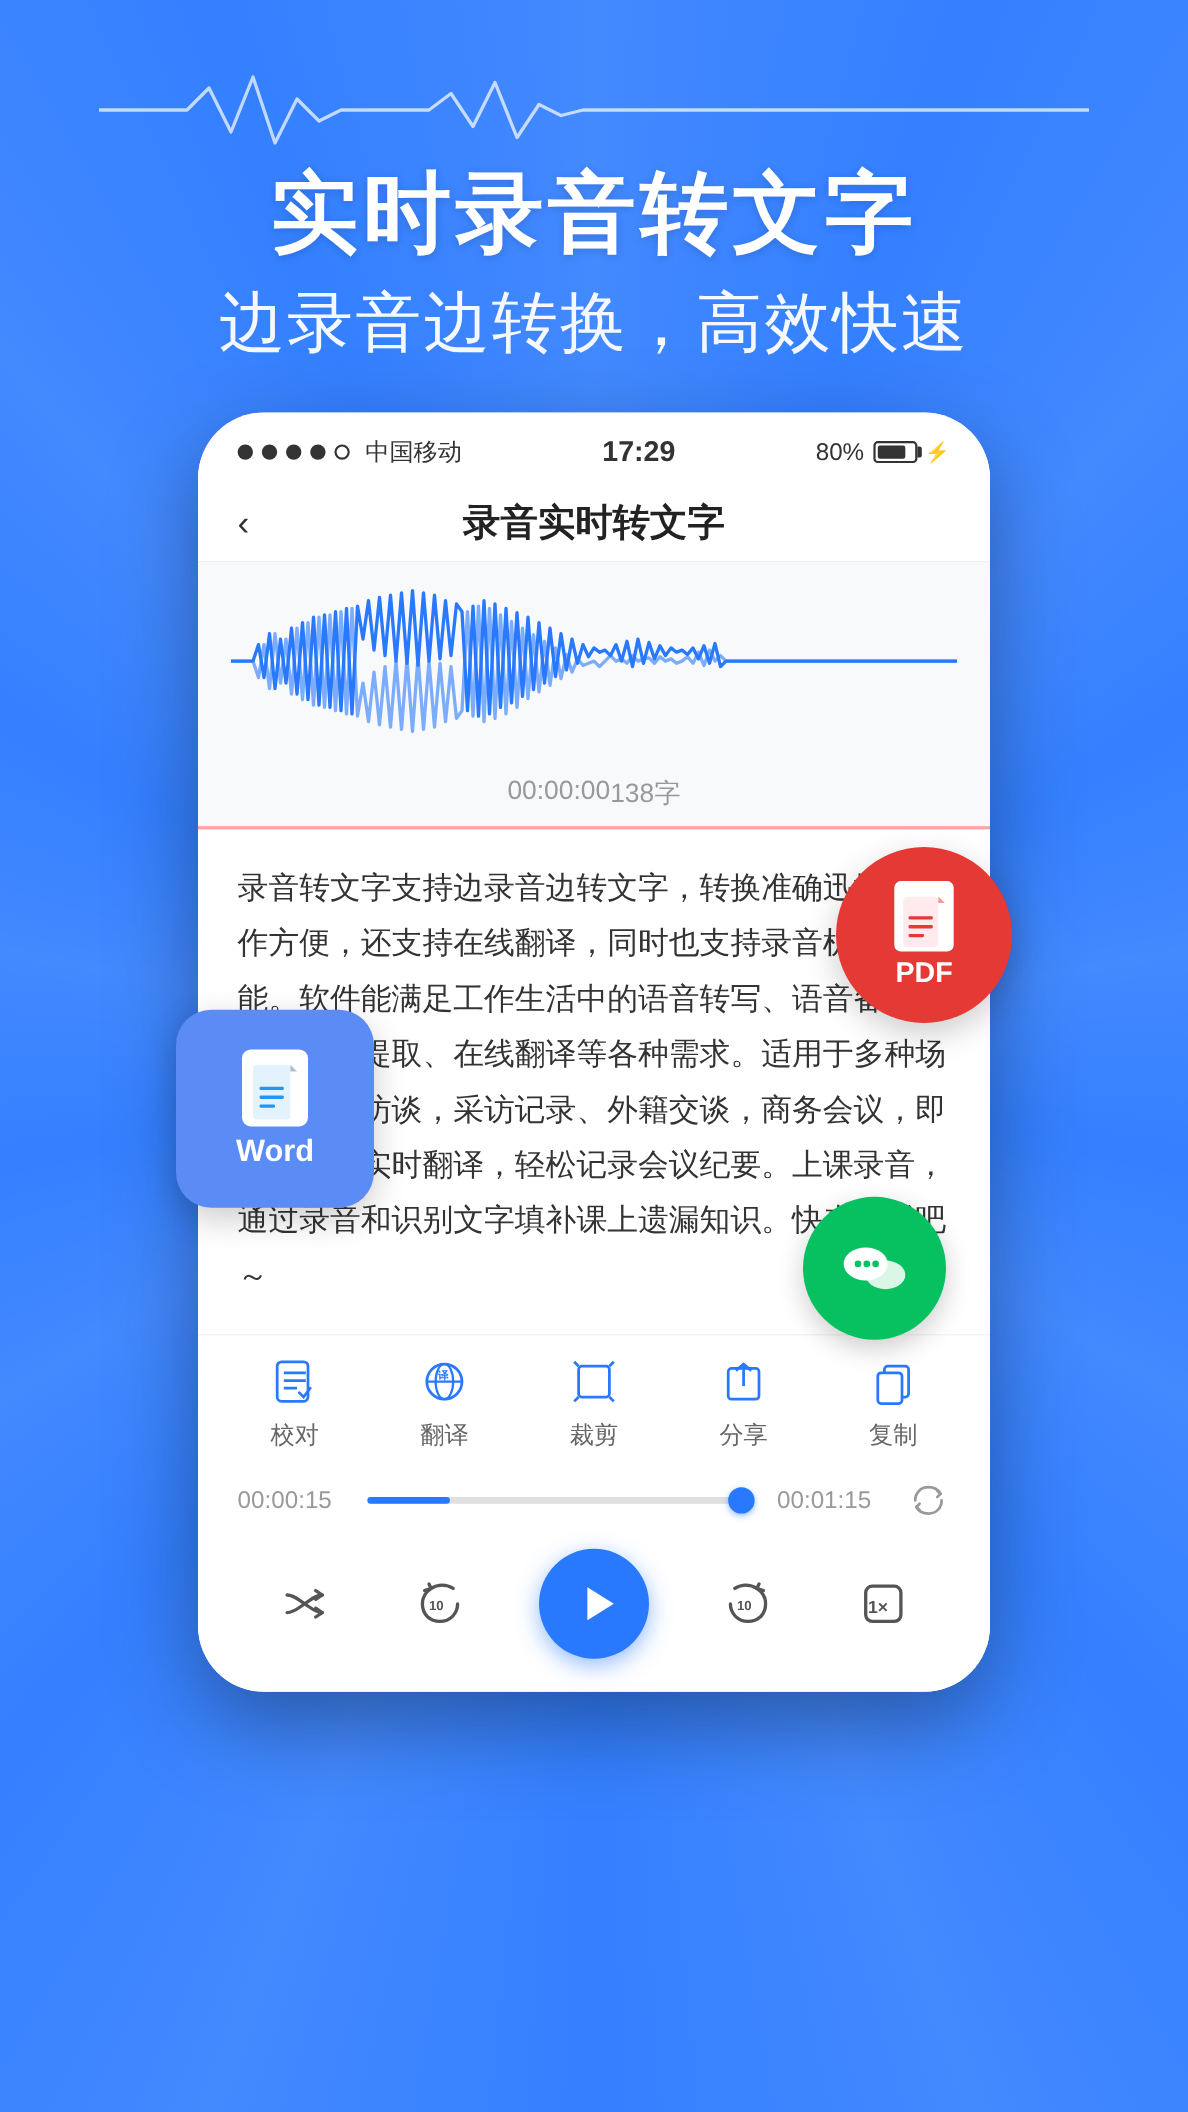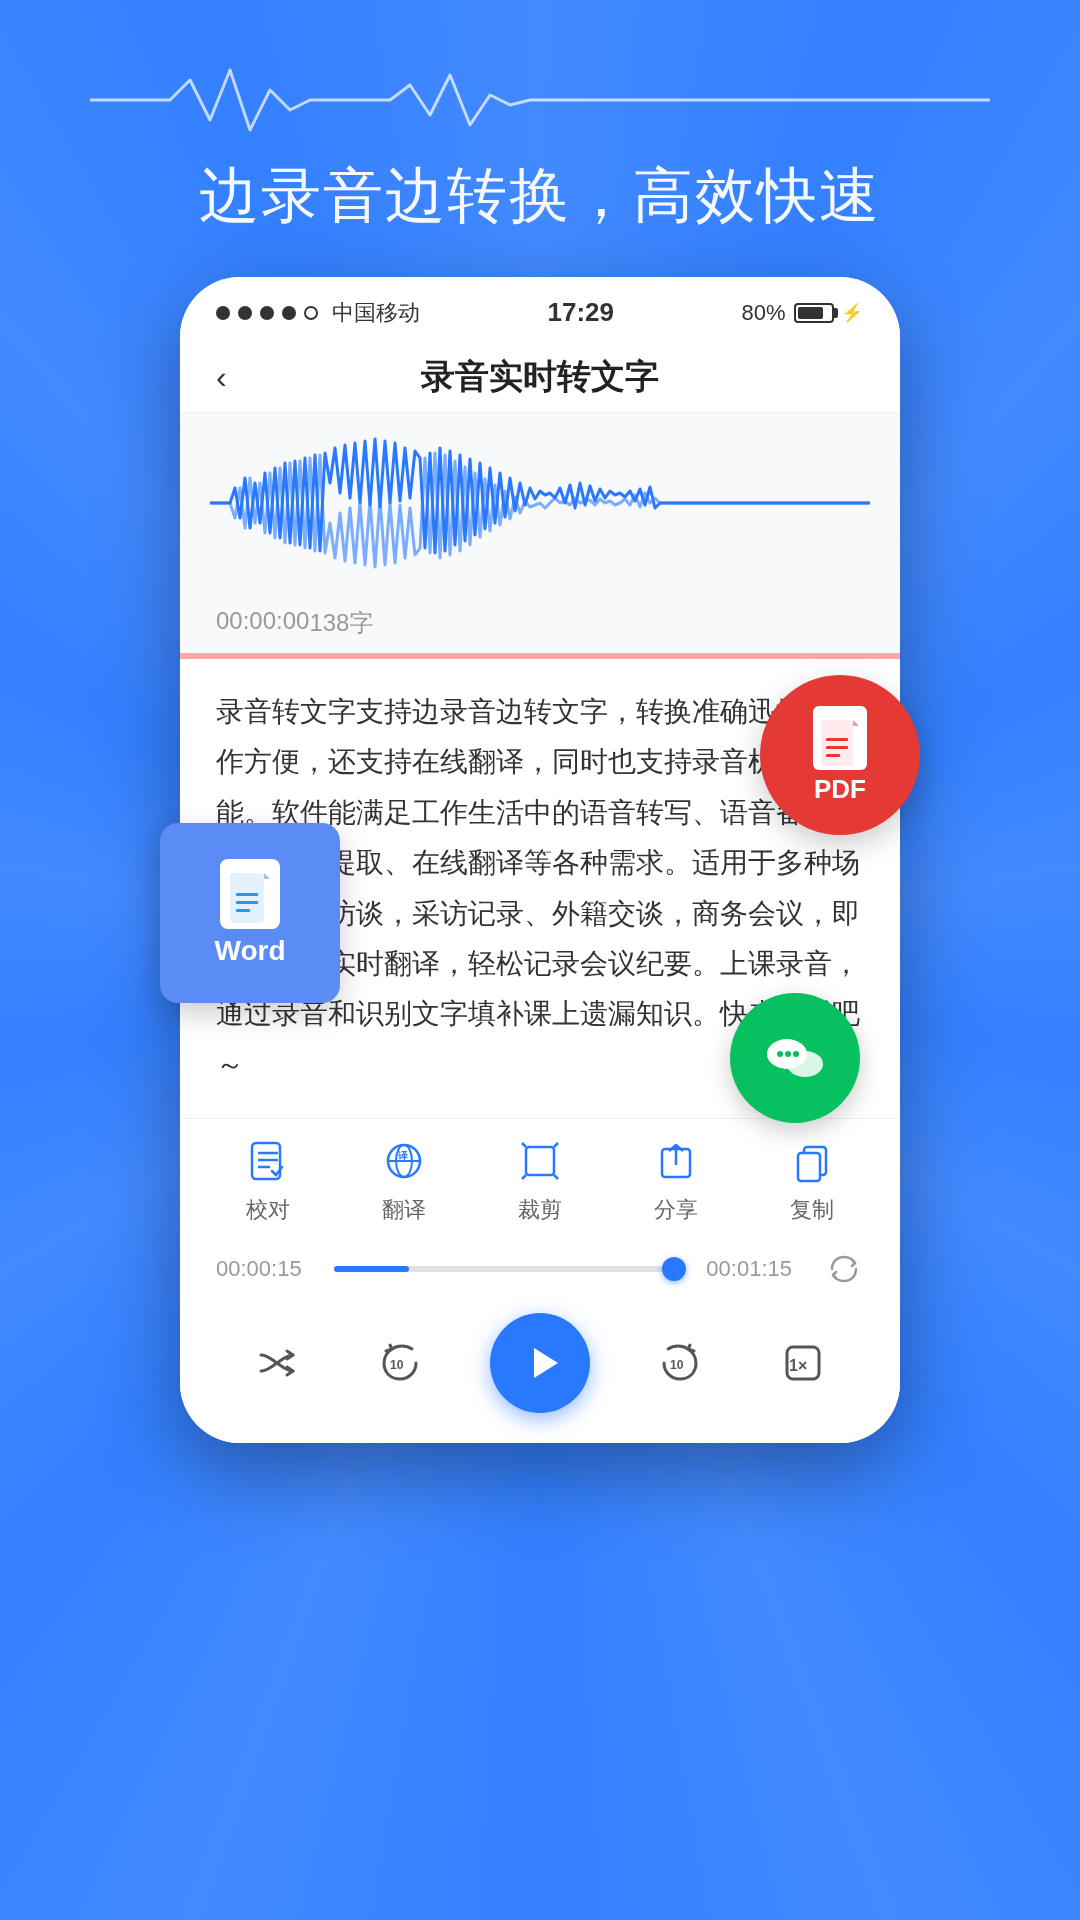--- a/index.html
+++ b/index.html
@@ -208,24 +208,24 @@
       justify-content: center;
     }
     .waveform-area svg {
       width: 100%;
       height: 140px;
     }
 
     
     .timer-row {
       display: flex;
-      justify-content: flex-start;
-      padding: 14px 36px;
+      justify-content: center;
+      padding: 14px 16px;
       background: #f8f9fa;
-      border-bottom: 6px solid #fca5a5;
+      border-bottom: 3px solid #fca5a5;
     }
     .timer-text {
       font-size: 24px;
       color: #999;
     }
     .char-count {
       font-size: 24px;
       color: #999;
     }
 
@@ -341,21 +341,21 @@
       margin-left: 6px;
     }
 
     
     .word-badge {
       position: absolute;
       left: -20px;
       bottom: 440px;
       width: 180px; height: 180px;
       background: #5B8BF5;
-      border-radius: 18px;
+      border-radius: 32px;
       display: flex;
       flex-direction: column;
       align-items: center;
       justify-content: center;
       box-shadow: 0 10px 30px rgba(0,0,0,0.2);
       z-index: 10;
     }
     .word-badge-icon {
       width: 60px; height: 70px;
       background: #fff;
@@ -422,20 +422,21 @@
 <body>
 
 <div class="bg-rays"></div>
 
 <div class="hero">
   <div class="heartbeat-line">
     <svg viewBox="0 0 900 80" fill="none" xmlns="http://www.w3.org/2000/svg">
       <polyline points="0,40 80,40 100,20 120,60 140,10 160,70 180,30 200,50 220,40 300,40 320,25 340,55 360,15 380,65 400,35 420,45 440,40 900,40" stroke="rgba(255,255,255,0.7)" stroke-width="3" fill="none" stroke-linejoin="round"></polyline>
     </svg>
   </div>
+  <h1 class="hero-title">实时录音转文字</h1>
   <p class="hero-subtitle">边录音边转换，高效快速</p>
 </div>
 
 <div class="phone-container">
   <div style="position:relative;">
 
     <div class="word-badge">
       <div class="word-badge-icon">
         <svg width="40" height="50" viewBox="0 0 40 50">
           <rect x="0" y="0" width="34" height="50" rx="4" fill="#E3F2FD"></rect>

